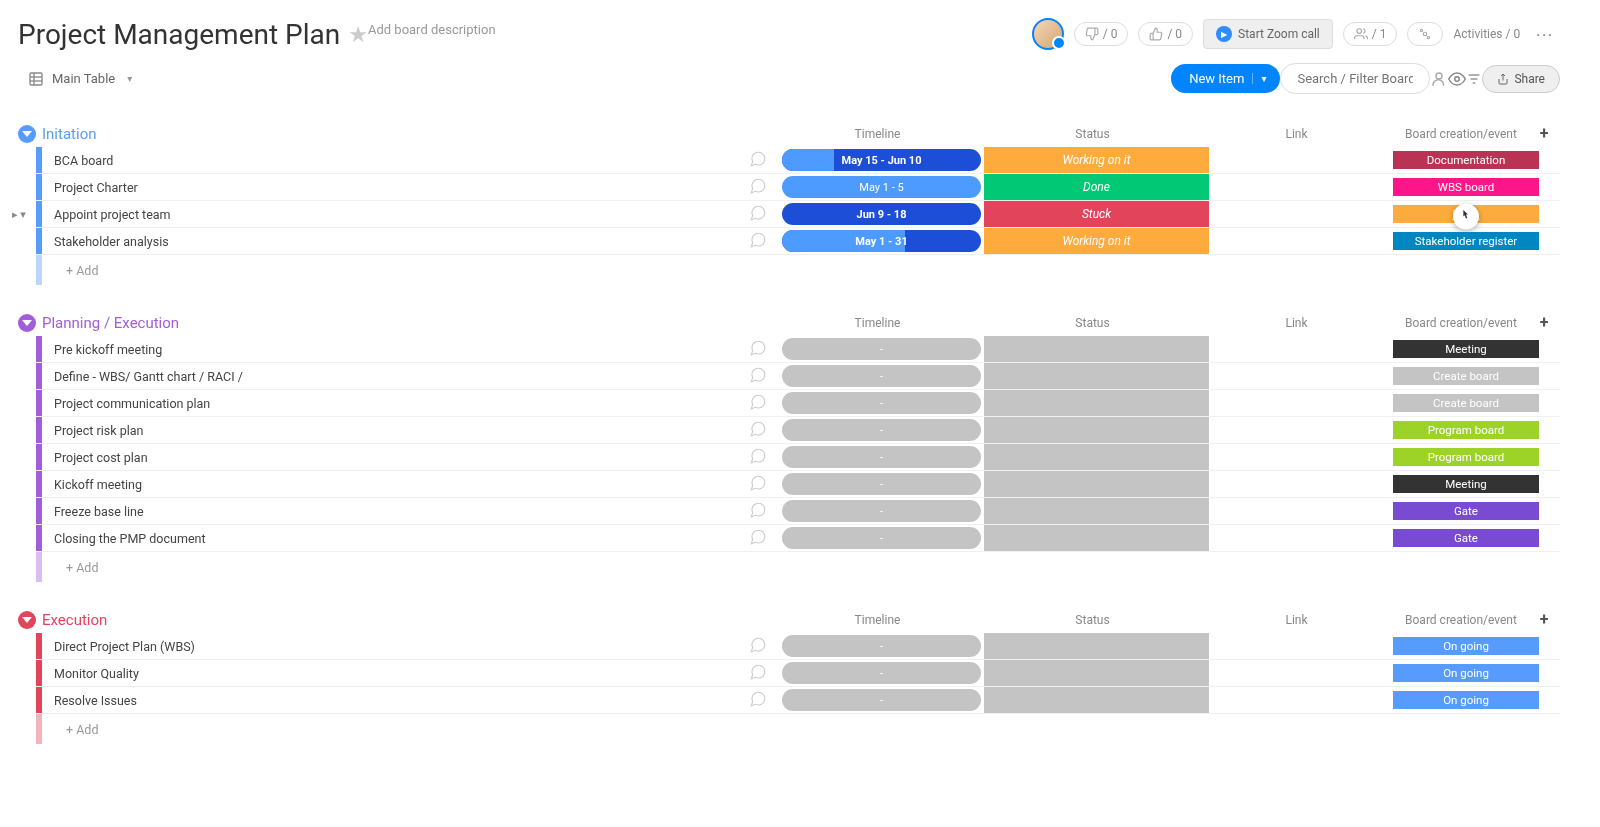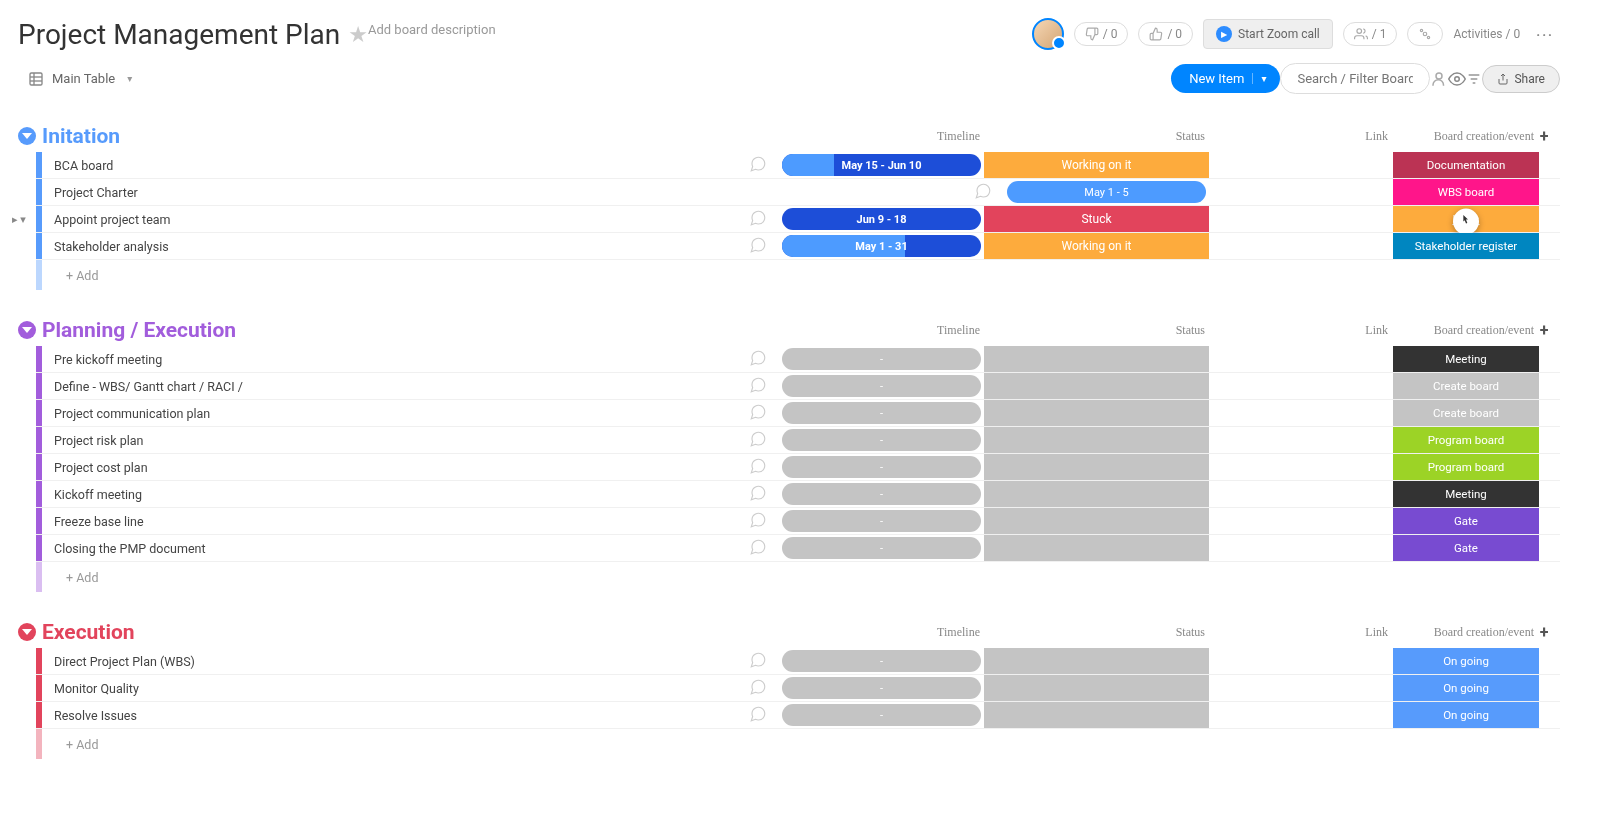--- a/index.html
+++ b/index.html
@@ -27,43 +27,43 @@
 .toolbar-right { display:flex; align-items:center; }
 .new-item { background:#0085ff; color:#fff; border:none; border-radius:20px; padding:7px 14px 7px 18px; font-size:13px; cursor:pointer; display:flex; align-items:center; gap:8px; }
 .new-item .dd { font-size:10px; border-left:1px solid rgba(255,255,255,0.4); padding-left:8px; }
 .search-inp { border:1px solid #ddd; border-radius:18px; padding:7px 16px; font-size:13px; width:150px; color:#666; }
 .tb-icon { color:#999; cursor:pointer; }
 .share-btn { border:1px solid #ccc; border-radius:18px; padding:6px 14px; color:#555; font-size:12px; cursor:pointer; display:flex; align-items:center; gap:5px; }
 .group { margin-bottom: 28px; }
 .group-header { display:flex; align-items:center; }
 .group-toggle { width:18px; height:18px; border-radius:50%; display:flex; align-items:center; justify-content:center; margin-right:6px; cursor:pointer; }
 .group-toggle svg { width:10px; height:10px; fill:#fff; }
-.group-name { font-size:21px; font-weight:700;text-align:right; }
+.group-name { font-size:15px; font-weight:400;text-align:right; }
 .group-cols { display:flex; flex:1; justify-content:flex-end; align-items:center; color:#888; font-size:12px; padding-right:6px; }
-.col-h { text-align:right;font-family:Liberation Serif, serif; }
+.col-h { text-align:center; }
 .col-h.timeline { width:205px; }
 .col-h.status { width:225px; }
 .col-h.link { width:183px; }
 .col-h.event { width:146px; }
 .add-col { width:20px; font-size:16px; color:#555; cursor:pointer; text-align:center; font-weight:bold; }
 .rows { margin-top:4px; }
 .row { display:flex; align-items:center; min-height:26px; border-bottom:1px solid #f0f0f0; position:relative; }
 .row-edge { width:6px; align-self:stretch; }
 .row-name-cell { flex:1; padding:4px 12px; font-size:12.5px; color:#444; cursor:text; display:flex; align-items:center; }
 .chat-icon { color:#ccc; margin-right:12px; cursor:pointer; }
 .timeline-cell { width:205px; padding:2px 3px; }
 .tl-pill { height:22px; border-radius:12px; display:flex; align-items:center; justify-content:center; font-size:11px; color:#fff; position:relative; overflow:hidden; background:#ccc; }
 .tl-text { position:relative; z-index:2; }
 .tl-blue { position:absolute; top:0; bottom:0; background:#4d9bff; z-index:1; }
 .tl-bg-blue { background:#4d9bff; }
 .tl-bg-dark { background:#1d4ed8;font-weight:bold; }
 .tl-bg-grey { background:#c4c4c4; }
-.status-cell { width:225px; height:26px; display:flex; align-items:center; justify-content:center; color:#fff; font-size:12px; cursor:pointer; }
+.status-cell { width:225px; height:26px; display:flex; align-items:center; justify-content:center; color:#fff; font-size:12px; cursor:pointer;font-style:italic; }
 .link-cell { width:183px; }
-.event-cell { width:146px; height:26px; display:flex; align-items:center; justify-content:center; color:#fff; font-size:11.5px; cursor:pointer; margin:0 1px; }
+.event-cell { width:146px; height:18px; display:flex; align-items:center; justify-content:center; color:#fff; font-size:11.5px; cursor:pointer; margin:0 1px; }
 .gutter { width:20px; }
 .add-row { display:flex; align-items:center; height:30px; }
 .add-row-text { padding-left:24px; color:#999; font-size:12.5px; cursor:text; }
 .row-hover-arrow { position:absolute; left:-24px; top:50%; transform:translateY(-50%); display:flex; align-items:center; gap:2px; color:#888; font-size:11px; }
 .cursor-hand { position:absolute; width:26px; height:26px; background:#fff; border-radius:50%; box-shadow:0 2px 6px rgba(0,0,0,0.3); display:flex; align-items:center; justify-content:center; }
 </style>
 </head>
 <body>
 
 <div class="page">
@@ -192,20 +192,21 @@
             <div class="row-edge" style="background:#579bfc"></div>
             <div class="row-name-cell">Project Charter</div>
             <div class="chat-icon"><svg width="18" height="18" viewBox="0 0 24 24" fill="none" stroke="#ccc" stroke-width="1.5">
                 <path d="M21 11.5a8.38 8.38 0 0 1-.9 3.8 8.5 8.5 0 0 1-7.6 4.7 8.38 8.38 0 0 1-3.8-.9L3 21l1.9-5.7a8.38 8.38 0 0 1-.9-3.8 8.5 8.5 0 0 1 4.7-7.6 8.38 8.38 0 0 1 3.8-.9h.5a8.48 8.48 0 0 1 8 8v.5z"></path>
               </svg></div>
             <div class="timeline-cell">
               <div class="tl-pill tl-bg-blue">
                 <span class="tl-text">May 1 - 5</span>
               </div>
             </div>
+            <div class="status-cell" style="background:#00c875">Done</div>
             <div class="link-cell"></div>
             <div class="event-cell" style="background:#ff158a;position:relative;">WBS board</div>
             <div class="gutter"></div>
           </div>
           <div class="row">
             <div class="row-hover-arrow">▸ ▾</div>
             <div class="row-edge" style="background:#579bfc"></div>
             <div class="row-name-cell">Appoint project team</div>
             <div class="chat-icon"><svg width="18" height="18" viewBox="0 0 24 24" fill="none" stroke="#ccc" stroke-width="1.5">
                 <path d="M21 11.5a8.38 8.38 0 0 1-.9 3.8 8.5 8.5 0 0 1-7.6 4.7 8.38 8.38 0 0 1-3.8-.9L3 21l1.9-5.7a8.38 8.38 0 0 1-.9-3.8 8.5 8.5 0 0 1 4.7-7.6 8.38 8.38 0 0 1 3.8-.9h.5a8.48 8.48 0 0 1 8 8v.5z"></path>

